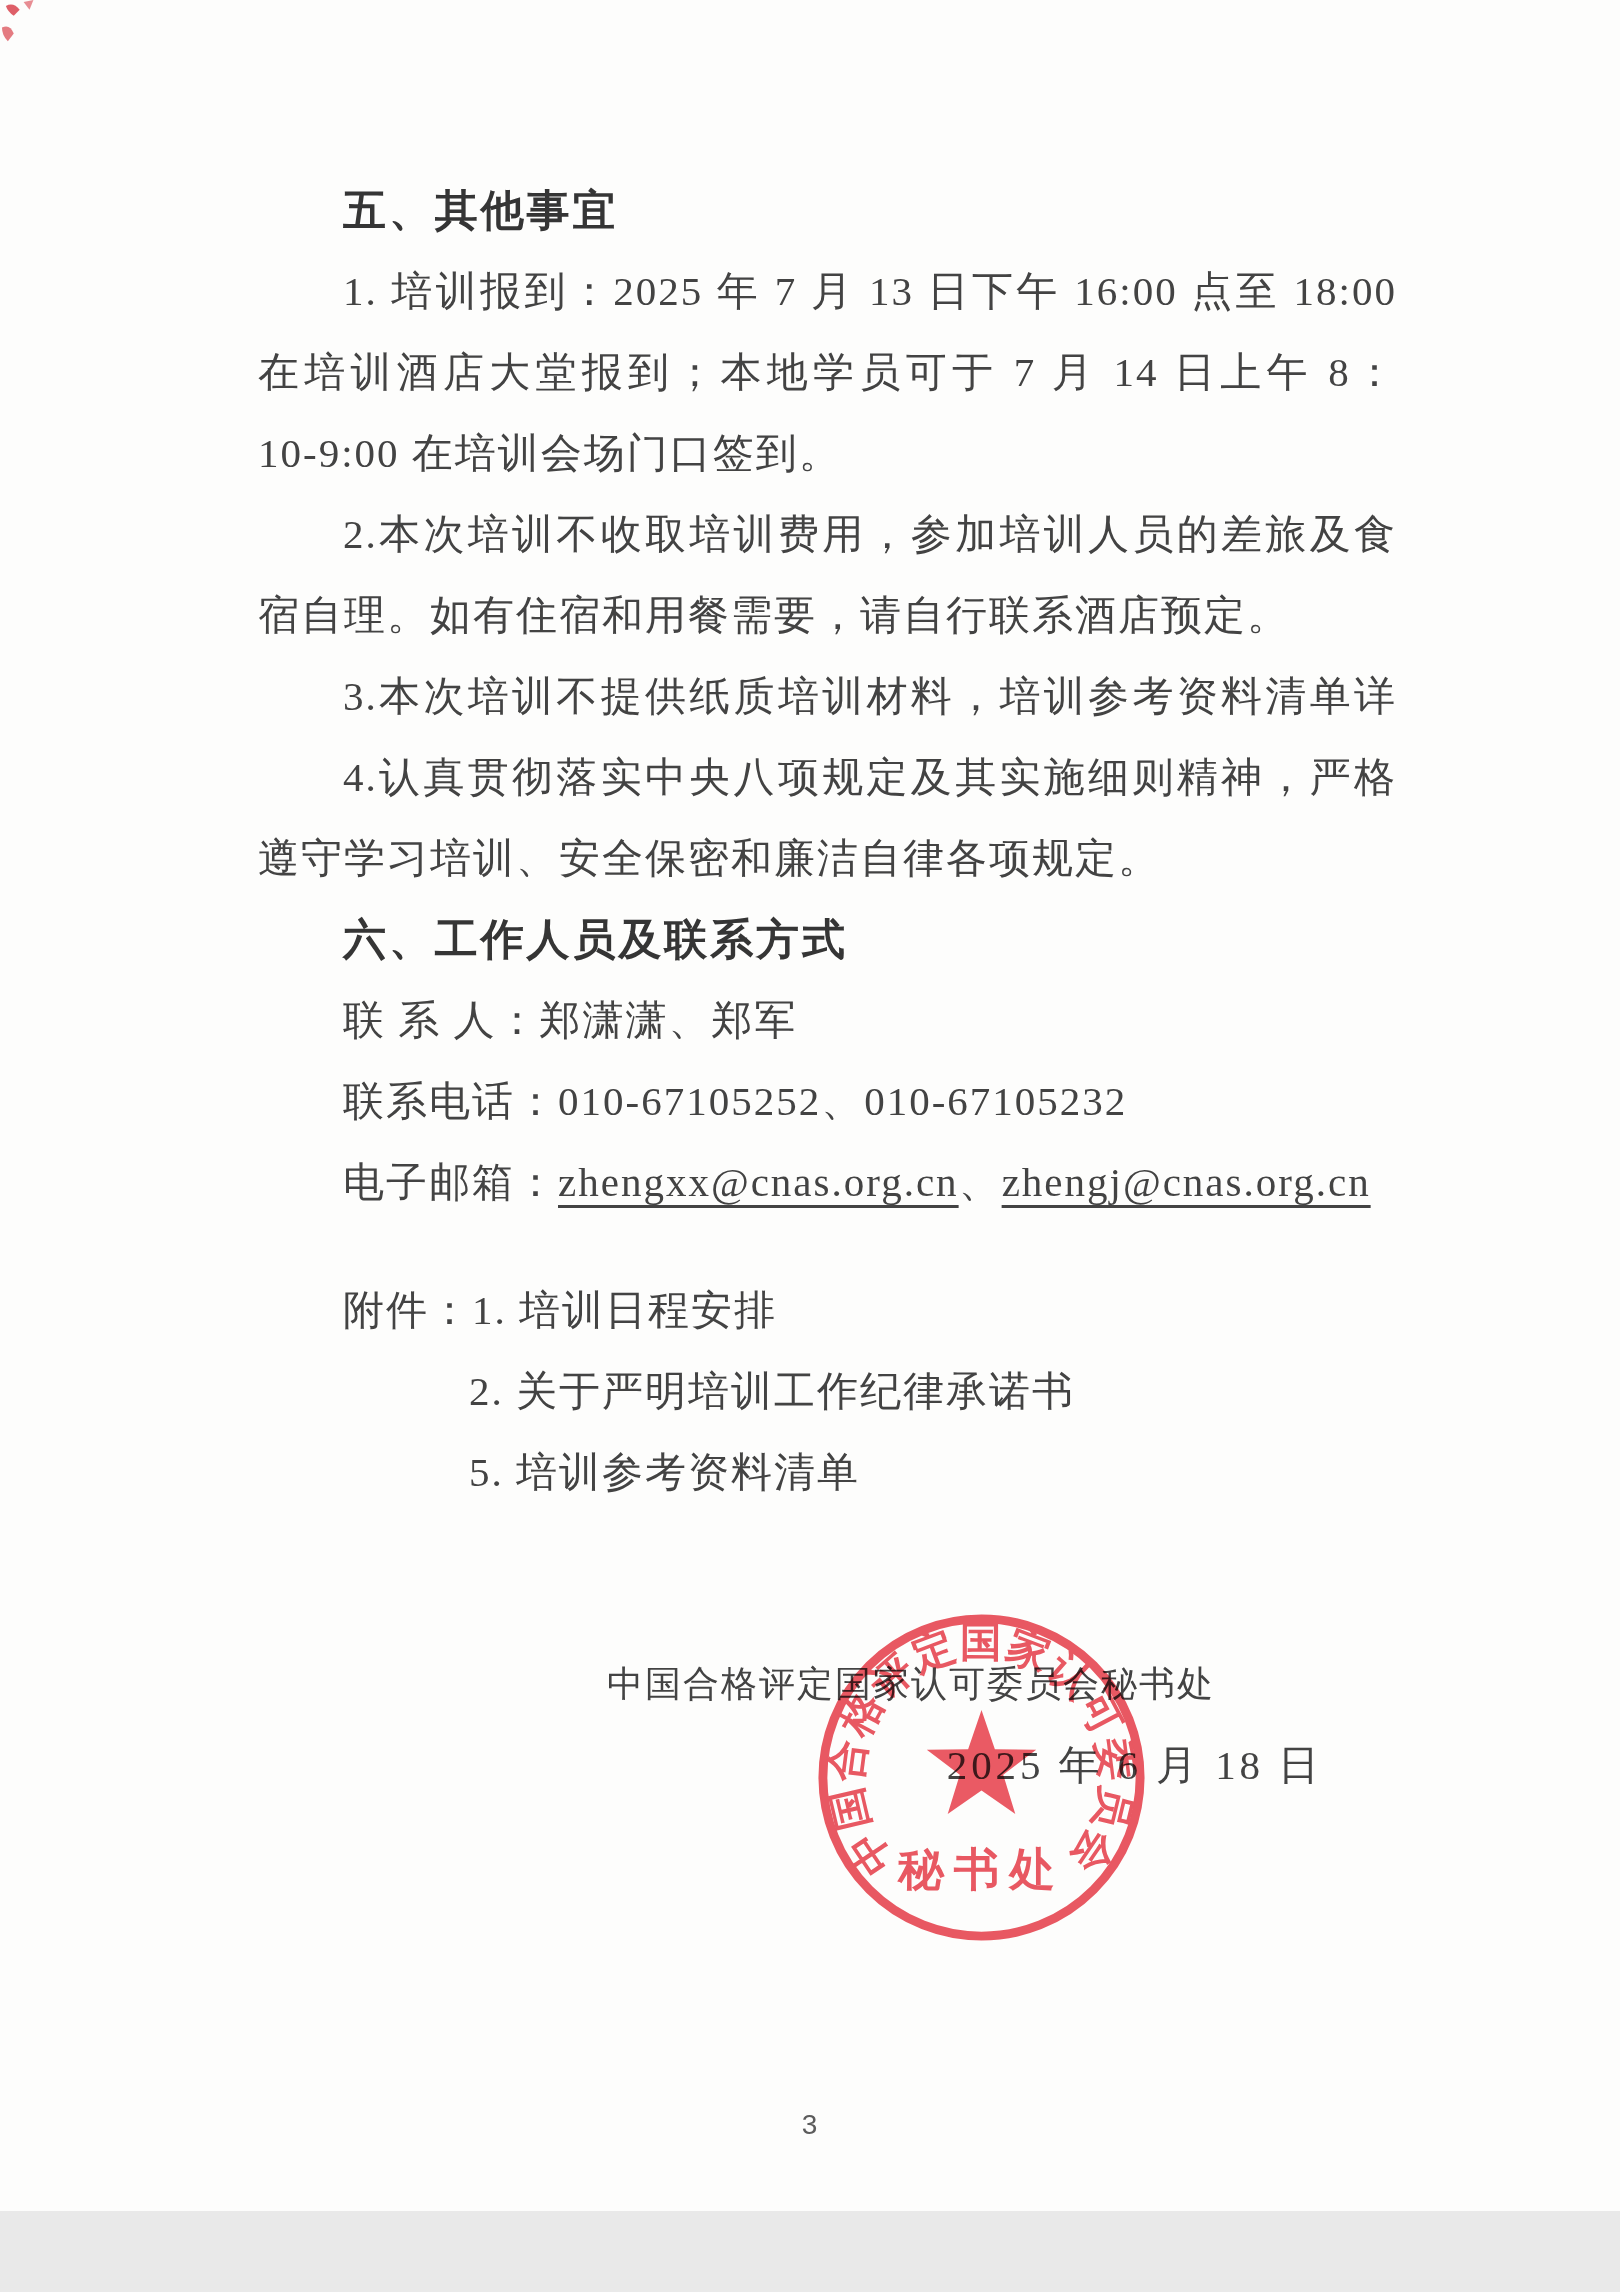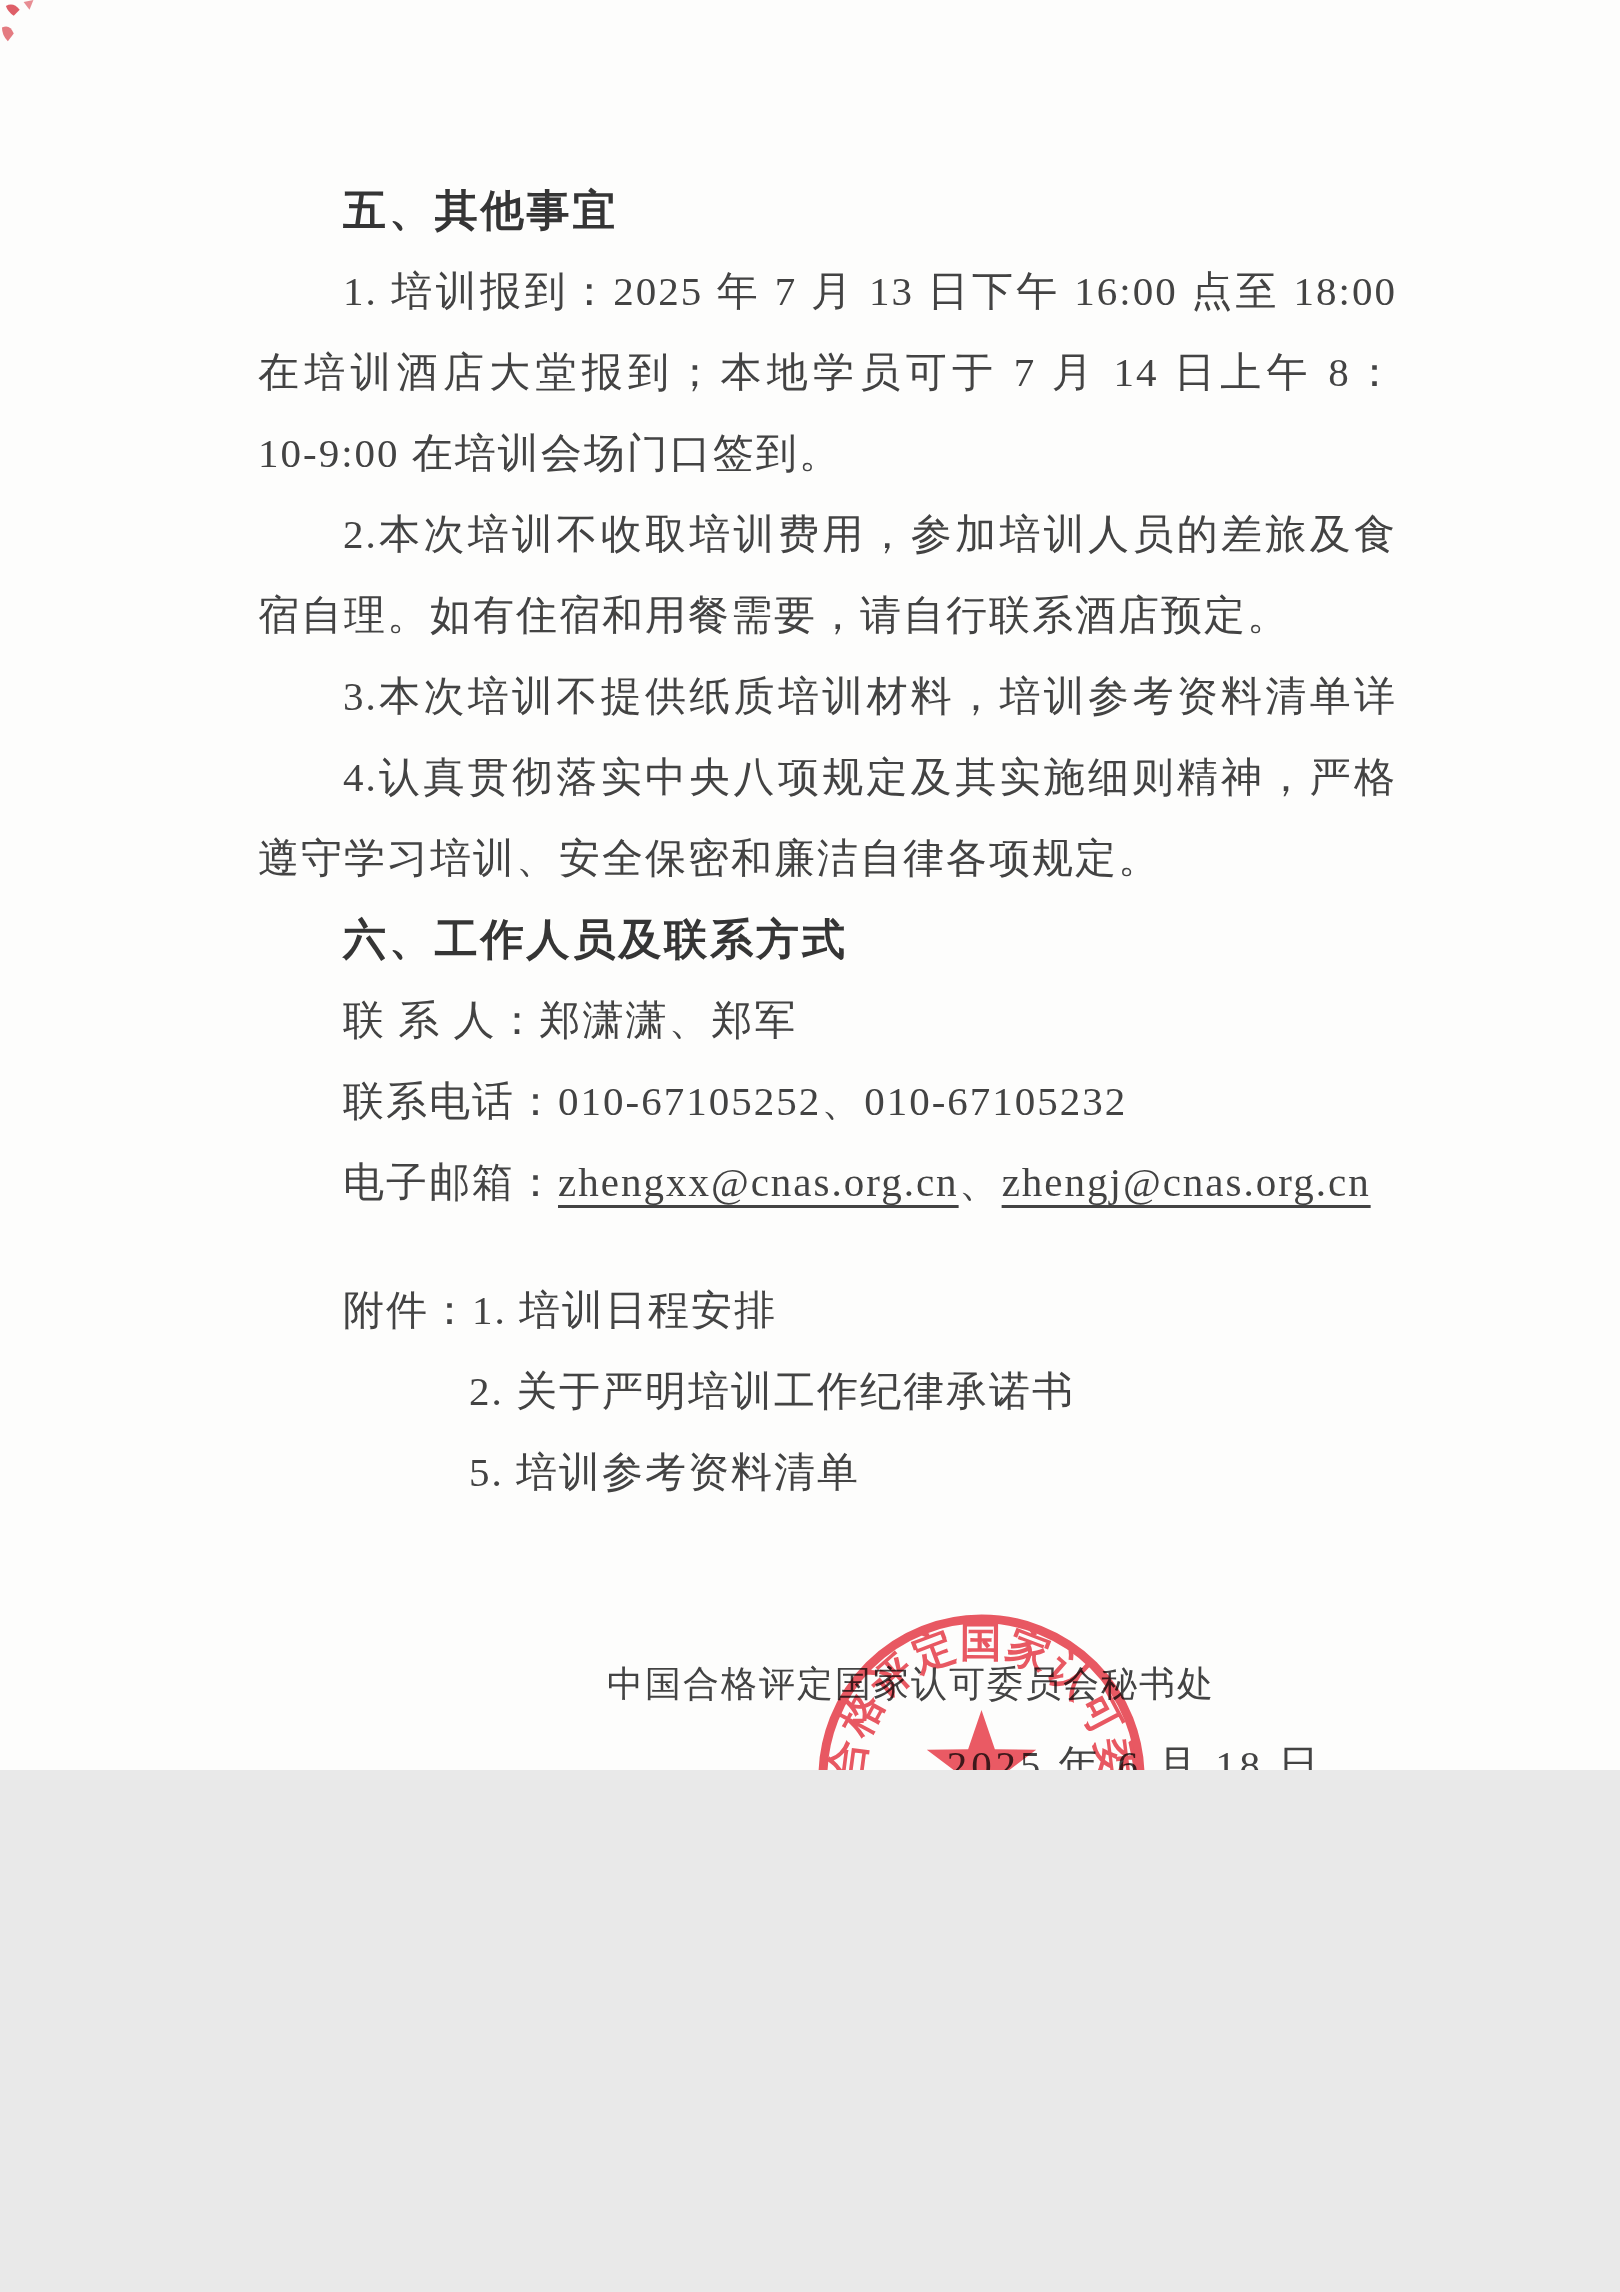--- a/index.html
+++ b/index.html
@@ -1,19 +1,19 @@
 <!DOCTYPE html>
 <html><head>
 <meta charset="utf-8">
 <style>
   html, body { margin: 0; padding: 0; background: #e9e9e9; }
   .page {
     position: relative;
     width: 1620px;
-    height: 1770px;
+    height: 2211px;
     margin: 0 auto;
     background: #fdfdfc;
     overflow: hidden;
     font-family: "Liberation Serif", "DejaVu Serif", serif;
     color: #434343;
   }
   .content {
     position: absolute;
     left: 258px;
     top: 170px;

